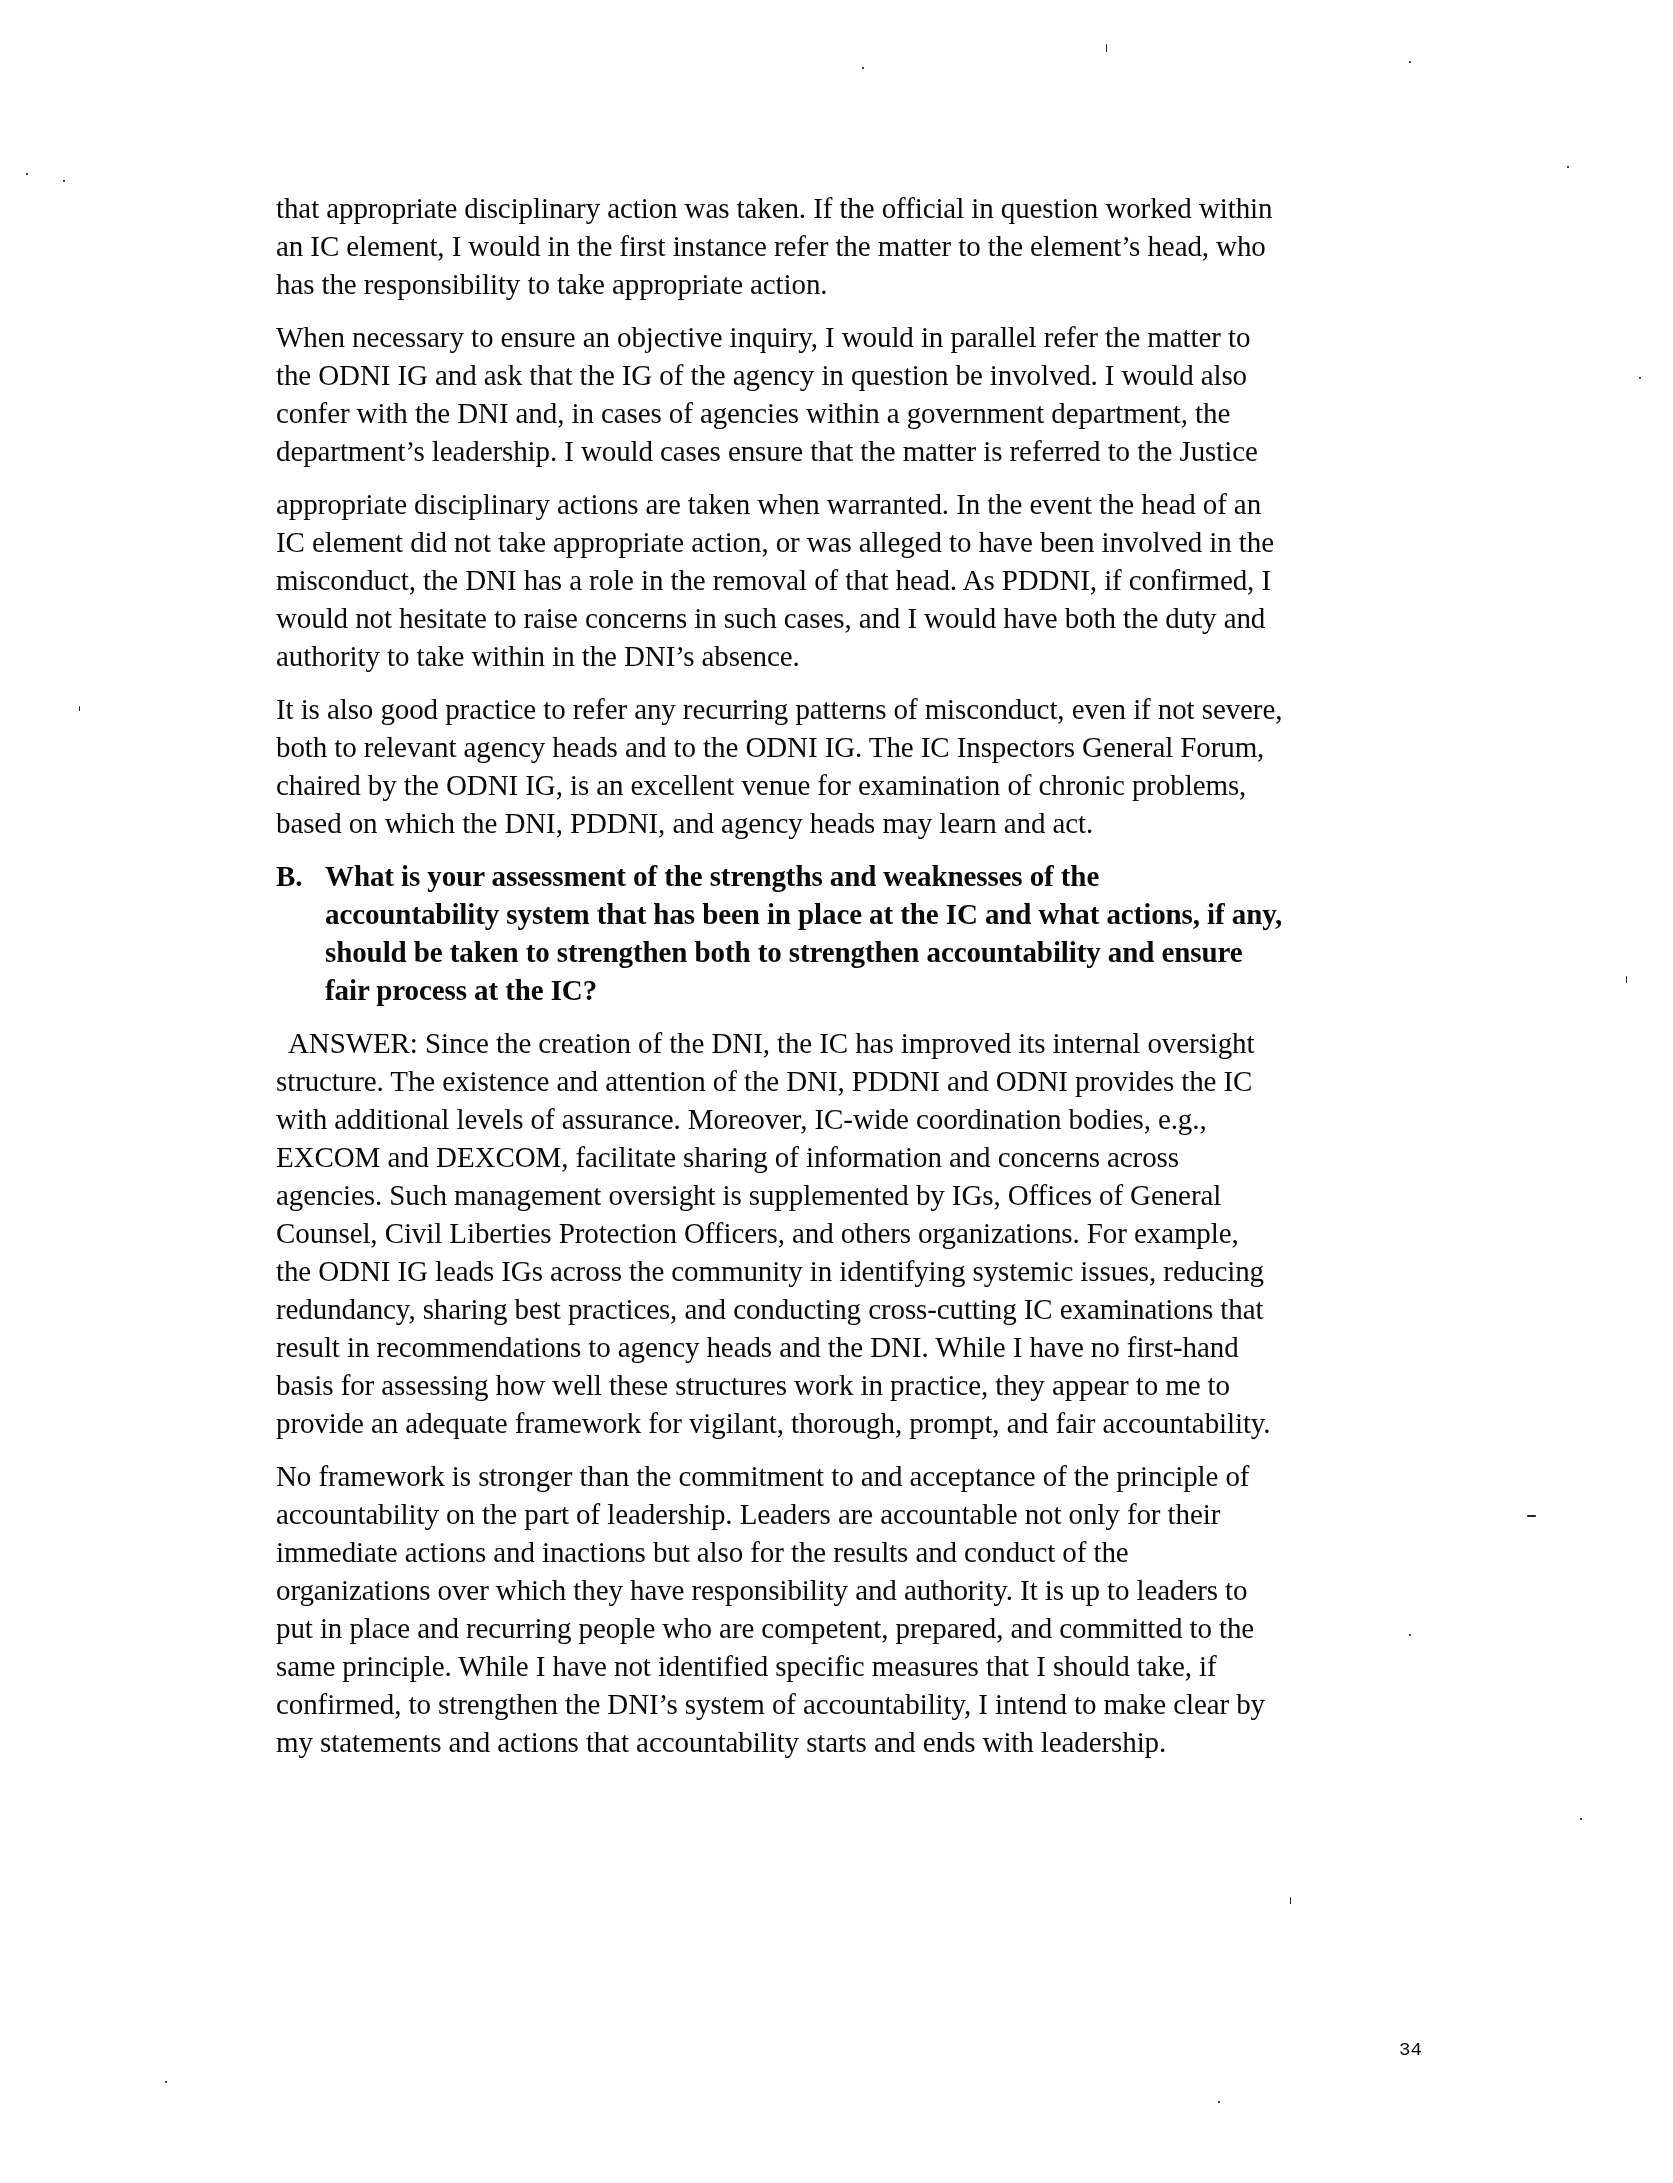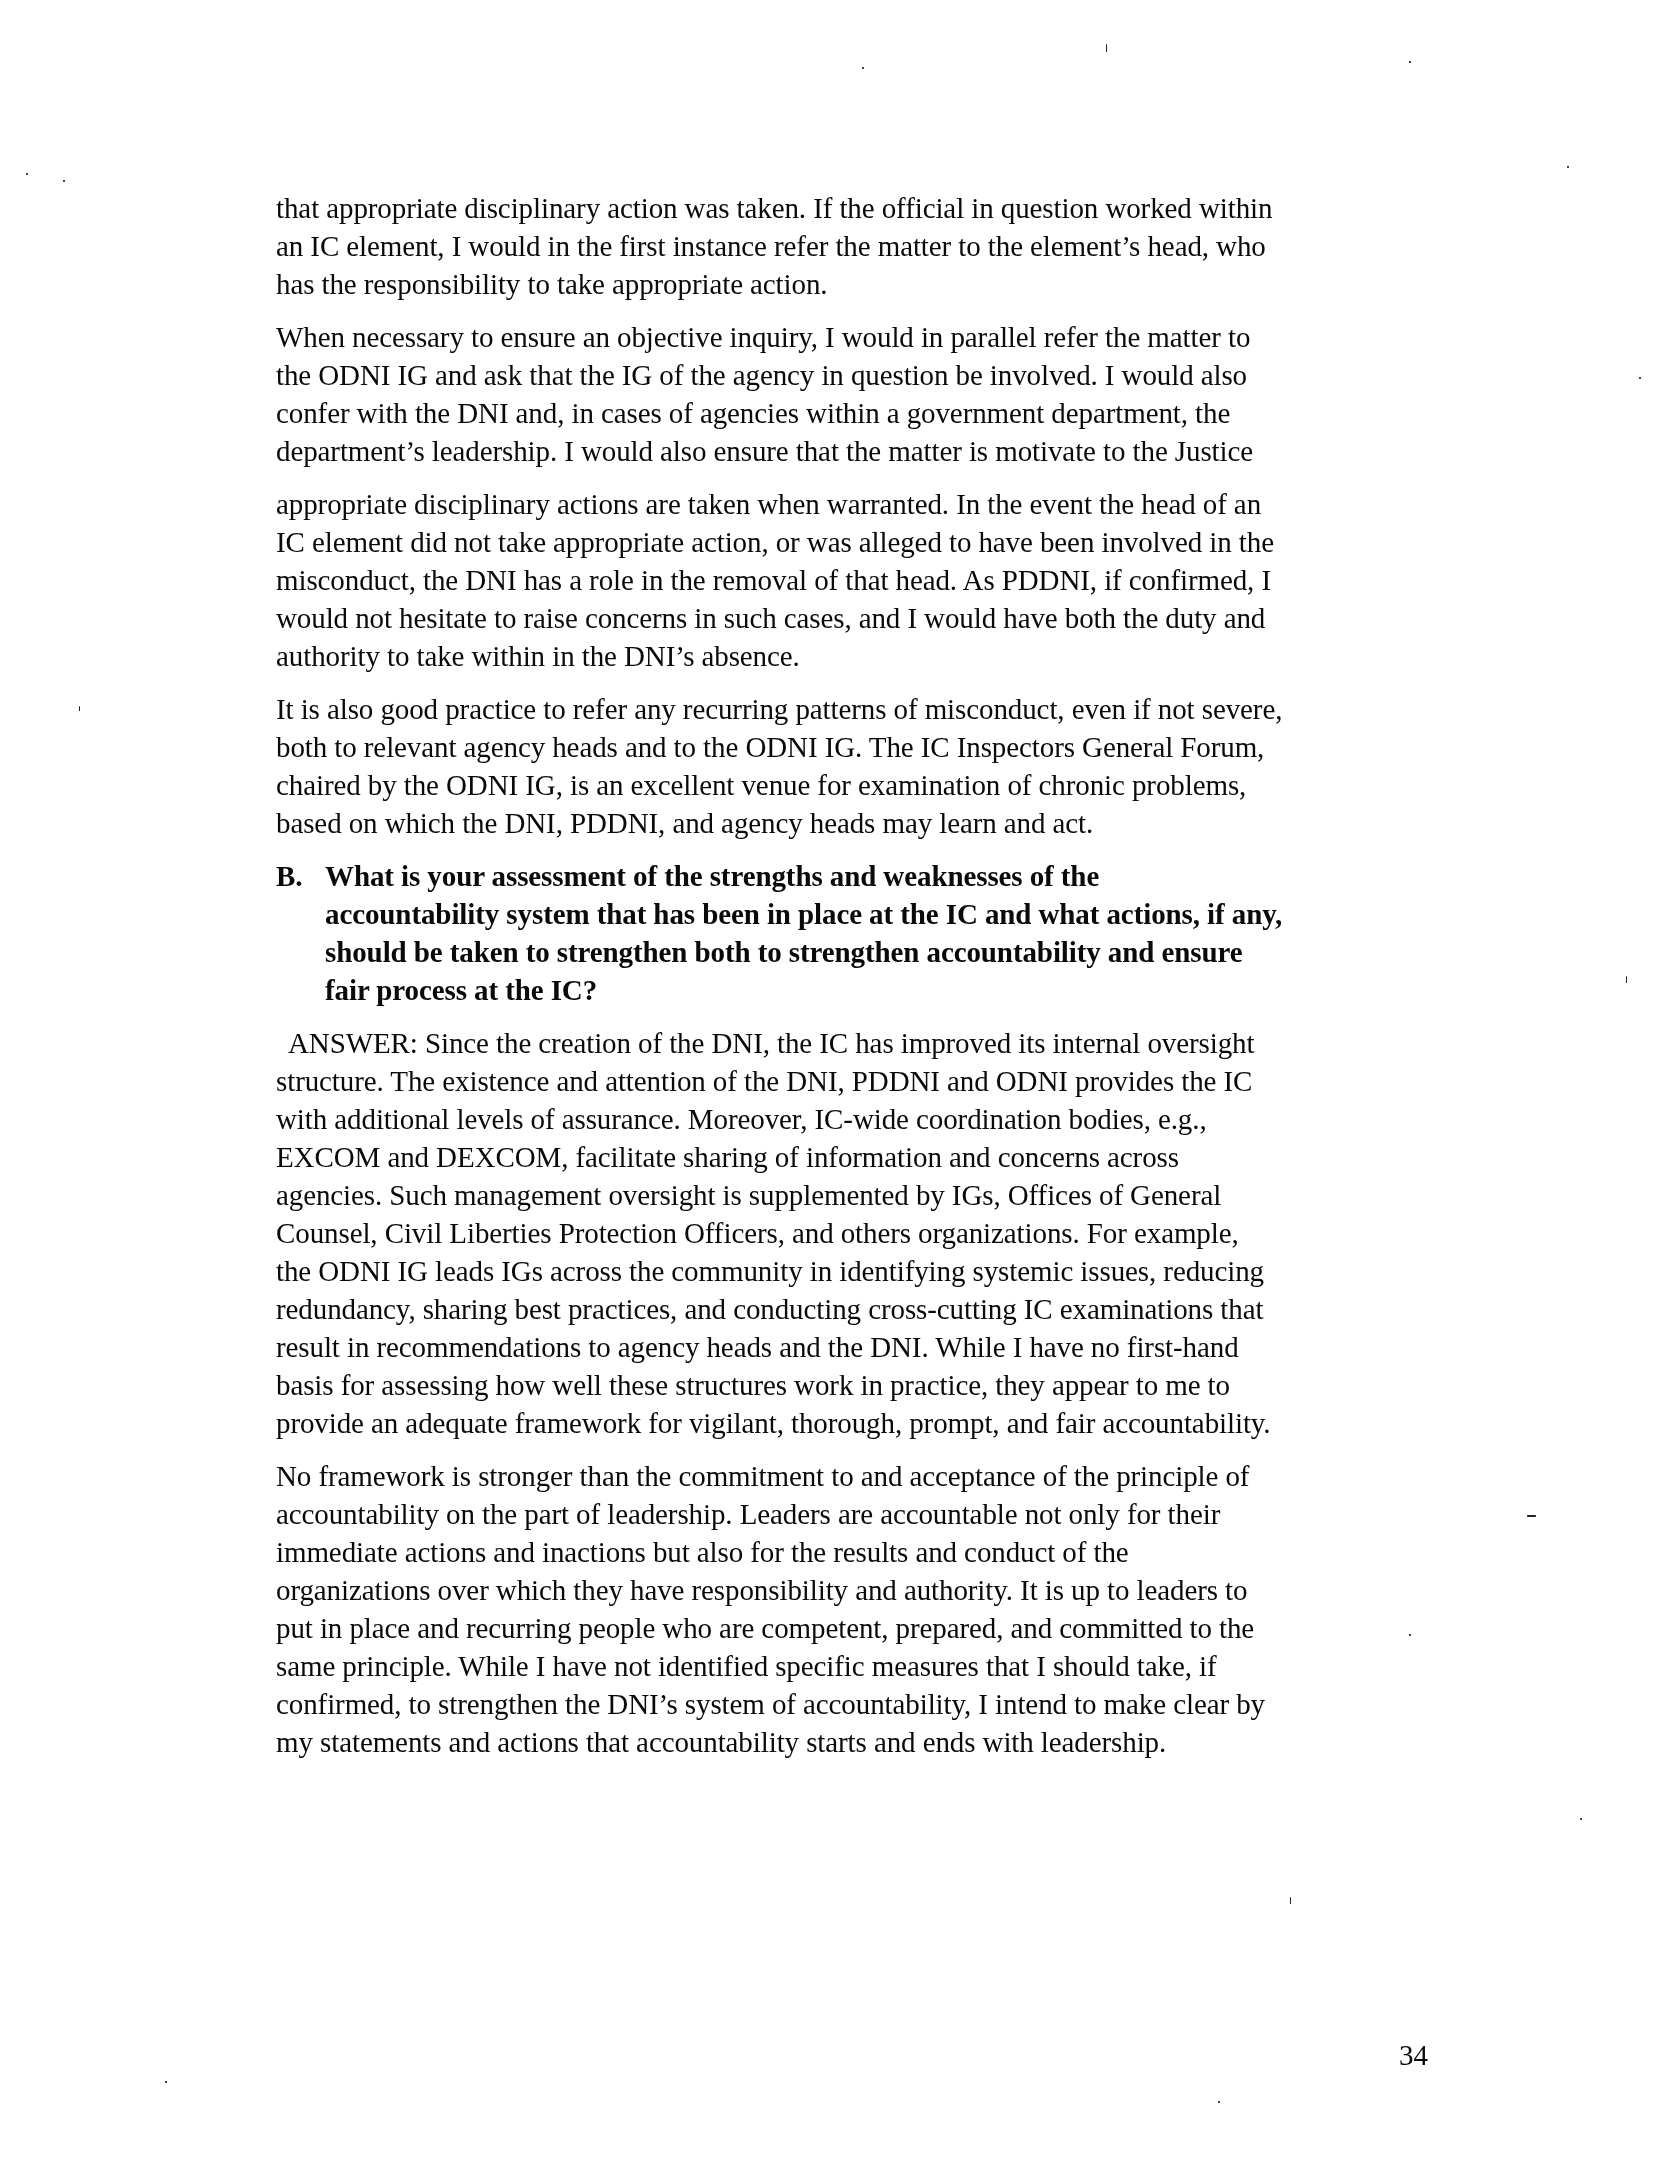--- a/index.html
+++ b/index.html
@@ -51,22 +51,22 @@
       margin-left: 12px;
     }
     .line {
       display: block;
       white-space: nowrap;
     }
     .page-number {
       position: absolute;
       left: 1399px;
       top: 2031px;
-      font-size: 29px;
-      font-family: Liberation Serif, serif;
+      font-size: 19px;
+      font-family: Liberation Mono, monospace;
     }
     .speck {
       position: absolute;
       background: #222;
       width: 2px;
       height: 2px;
       border-radius: 0.7px;
     }
   </style>
 </head>
@@ -78,21 +78,21 @@
     <p class="para">
       <span class="line">that appropriate disciplinary action was taken.  If the official in question worked within</span>
       <span class="line">an IC element,  I would in the first instance refer the matter to the element’s head, who</span>
       <span class="line">has the responsibility to take appropriate action.</span>
     </p>
 
     <p class="para">
       <span class="line">When necessary to ensure an objective inquiry, I would in parallel refer the matter to</span>
       <span class="line">the ODNI IG and ask that the IG of the agency in question be involved.  I would also</span>
       <span class="line">confer with the DNI and, in cases of agencies within a government department, the</span>
-      <span class="line">department’s leadership.  I would also ensure that the matter is motivate to the Justice</span>
+      <span class="line">department’s leadership.  I would cases ensure that the matter is referred to the Justice</span>
     </p>
 
     <p class="para">
       <span class="line">appropriate disciplinary actions are taken when warranted.  In the event the head of an</span>
       <span class="line">IC element did not take appropriate action, or was alleged to have been involved in the</span>
       <span class="line">misconduct, the DNI has a role in the removal of that head.  As PDDNI, if confirmed, I</span>
       <span class="line">would not hesitate to raise concerns in such cases, and I would have both the duty and</span>
       <span class="line">authority to take within in the DNI’s absence.</span>
     </p>
 

